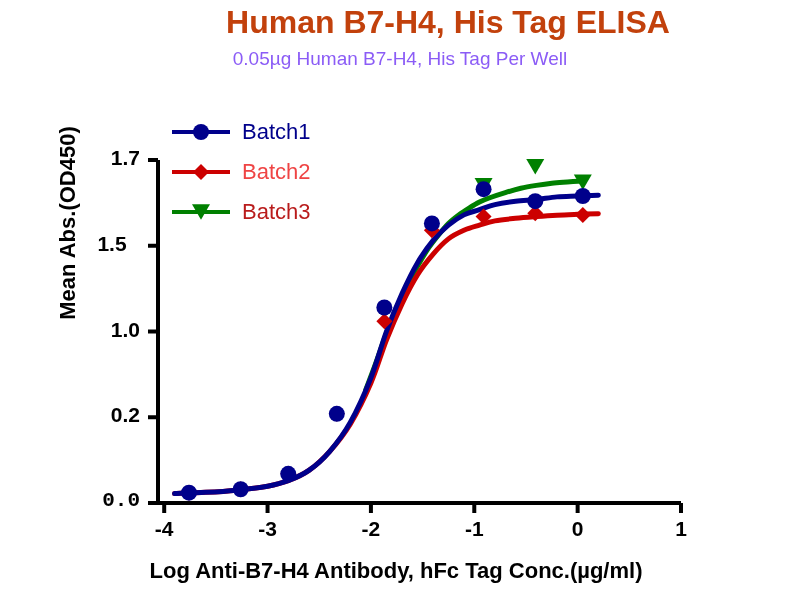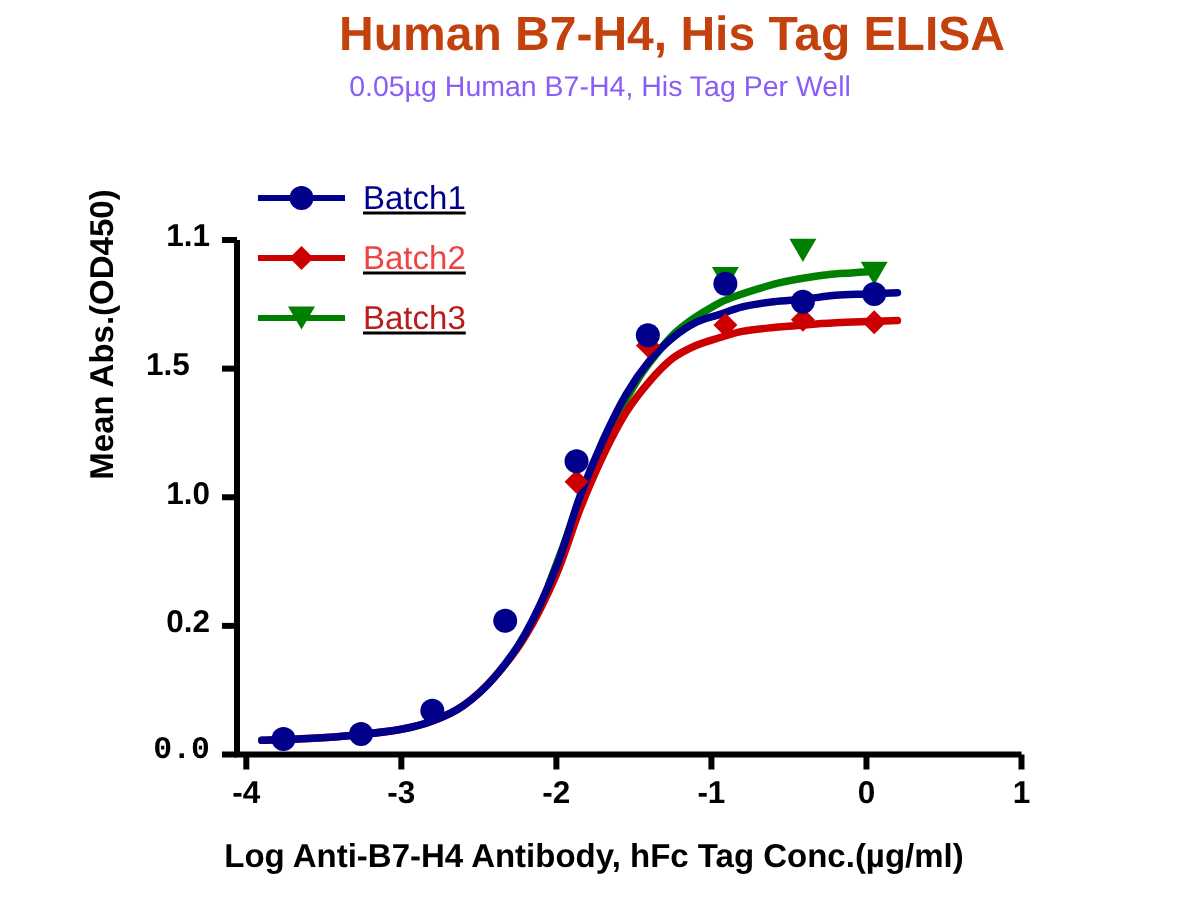--- a/index.html
+++ b/index.html
@@ -34,21 +34,21 @@
 
   .ytick-label{
     position:absolute;text-align:right;width:56px;
     font-size:21px;font-weight:bold;color:#000;
   }
   .xtick-label{
     position:absolute;text-align:center;width:40px;
     font-size:21px;font-weight:bold;color:#000;
   }
 
-  .legend{position:absolute;left:172px;top:112px;text-decoration:underline;}
+  .legend{position:absolute;left:172px;top:112px;}
   .legend-row{display:flex;align-items:center;height:40px;}
   .legend-line{position:relative;width:58px;height:20px;display:flex;align-items:center;justify-content:center;}
   .legend-line .bar{position:absolute;left:0;top:50%;margin-top:-2px;width:58px;height:4px;}
   .legend-text{font-size:22px;margin-left:12px;white-space:nowrap;}
 </style>
 </head>
 <body>
 
 <div id="root">
 
@@ -105,21 +105,21 @@
   </div>
 
   <div class="ylabel">Mean Abs.(OD450)</div>
   <div class="xlabel">Log Anti-B7-H4 Antibody, hFc Tag Conc.(µg/ml)</div>
 
   <div id="ytlabels">
       <div class="ytick-label" style="left: 84px; top: 489px; font-family: Liberation Mono, monospace;">0.0</div>
       <div class="ytick-label" style="left: 84px; top: 403.25px;">0.2</div>
       <div class="ytick-label" style="left: 84px; top: 317.5px;">1.0</div>
       <div class="ytick-label" style="left: 84px; top: 231.75px; text-align: center;">1.5</div>
-      <div class="ytick-label" style="left: 84px; top: 146px;">1.1</div>
+      <div class="ytick-label" style="left: 84px; top: 146px;">1.7</div>
     </div>
   <div id="xtlabels">
       <div class="xtick-label" style="left: 144.202px; top: 517px;">-4</div>
       <div class="xtick-label" style="left: 247.561px; top: 517px;">-3</div>
       <div class="xtick-label" style="left: 350.921px; top: 517px;">-2</div>
       <div class="xtick-label" style="left: 454.281px; top: 517px;">-1</div>
       <div class="xtick-label" style="left: 557.64px; top: 517px;">0</div>
       <div class="xtick-label" style="left: 661px; top: 517px;">1</div>
     </div>
 

